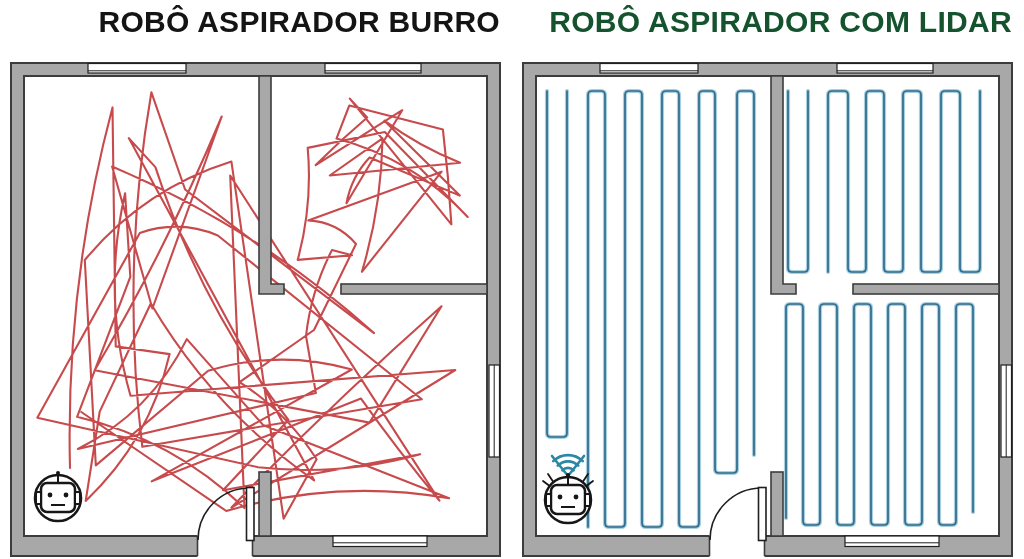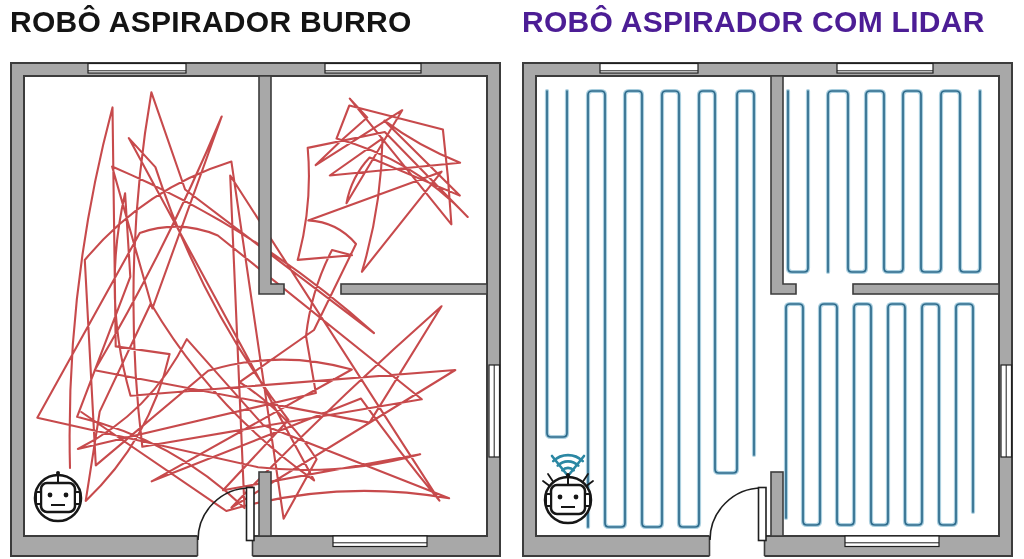--- a/index.html
+++ b/index.html
@@ -1,29 +1,29 @@
 <!DOCTYPE html>
 <html><head>
 <meta charset="utf-8">
 <style>
   html,body{margin:0;padding:0;background:#fff;}
   body{font-family:"Liberation Sans",sans-serif;}
   .canvas{position:relative;width:1024px;height:559px;background:#fff;overflow:hidden;}
-  .title{position:absolute;top:5px;width:490px;text-align:left;font-size:30px;
+  .title{position:absolute;top:5px;width:490px;text-align:right;font-size:30px;
          font-weight:700;letter-spacing:.3px;white-space:nowrap;color:#141414;}
   .title-left{left:10px;}
   .title-right{left:522px;}
   #plan{position:absolute;left:0;top:0;}
 </style>
 </head>
 <body>
 
 <div class="canvas">
   <div class="title title-left" style="color: rgb(20, 20, 20);">ROBÔ ASPIRADOR BURRO</div>
-  <div class="title title-right" style="color: #4c1d95;">ROBÔ ASPIRADOR COM LIDAR</div>
+  <div class="title title-right" style="color: #14532d;">ROBÔ ASPIRADOR COM LIDAR</div>
   <svg id="plan" width="1024" height="559" viewBox="0 0 1024 559">
       <g>
         <path d="M70.0,468.0 Q65.4,284.7 112.5,107.4 L115.7,346.4 L169.6,354.1 Q149.9,440.2 85.7,500.9 L99.7,411.6 L150.8,303.5 Q213.3,409.5 314.1,480.3 L128.8,138.1 L155.4,167.1 Q200.5,304.8 288.4,420.0 L223.1,490.3 L420.2,454.2 Q340.4,476.5 258.1,467.2 L37.3,417.7 L139.8,233.0 Q179.3,219.2 217.8,235.5 L421.8,399.3 L142.3,446.7 Q120.8,268.9 151.4,92.3 L185.1,189.5 L374.0,333.1 Q257.0,227.8 112.1,166.5 L152.4,308.5 L221.7,116.5 Q166.8,247.7 94.7,370.2 L369.5,422.6 L441.5,306.2 Q332.5,402.7 231.5,507.5 L455.3,370.0 L130.5,395.7 Q101.8,295.1 125.1,193.2 L130.3,276.9 L77.1,416.8 Q173.3,439.6 244.5,508.1 L230.2,175.5 L439.4,500.6 Q398.4,451.0 361.0,398.6 L151.7,481.3 L351.8,369.5 Q279.9,349.1 208.2,370.7 L95.8,465.4 L84.8,260.0 Q143.6,189.2 231.4,161.6 L283.6,518.7 L316.6,459.2 Q286.5,412.3 239.6,382.1 L314.0,330.0 L356.0,244.0 Q337.3,221.9 308.3,220.4 L441.6,171.7 L361.9,271.8 Q381.5,206.5 382.5,138.4 L329.8,175.5 L460.1,162.7 Q419.4,146.8 384.4,120.7 L459.8,195.6 L369.6,157.5 Q351.3,177.0 346.5,203.3 L402.2,110.2 L315.7,165.1 Q340.5,140.2 367.2,117.5 L349.8,98.6 L451.4,224.3 Q448.6,176.7 442.9,129.5 L349.3,105.5 L336.5,138.6 Q413.2,159.2 467.7,216.9 L384.8,132.0 L307.7,147.9 Q312.7,204.8 297.7,259.9 L352.0,255.3 L332.0,250.0 Q311.1,290.6 306.0,336.0 L315.9,393.1 L77.9,449.0 Q150.8,412.4 186.8,339.1 L263.0,424.9 L449.1,498.3 Q336.2,478.7 226.3,511.0 L81.3,412.0" fill="none" stroke="#c23b3d" stroke-width="2.1" opacity="0.92" stroke-linejoin="round" stroke-linecap="round"></path>
         <path d="M11,63 H500 V556 H11 Z M24,76 H487 V536 H24 Z" fill-rule="evenodd" fill="#a8a8a8" stroke="#3c3c3c" stroke-width="2"></path>
         <path d="M259,76 H271 V284 H284 V294 H259 Z" fill="#a8a8a8" stroke="#3c3c3c" stroke-width="1.6"></path>
         <rect x="341" y="284" width="146" height="10" fill="#a8a8a8" stroke="#3c3c3c" stroke-width="1.6"></rect>
         <rect x="259" y="472" width="12" height="64" fill="#a8a8a8" stroke="#3c3c3c" stroke-width="1.6"></rect>
         <rect x="197.5" y="534.5" width="55" height="24" fill="#ffffff"></rect>
         <path d="M197.5,536 V556 M252.5,536 V556" stroke="#3c3c3c" stroke-width="1.6"></path>
         <rect x="88" y="63.5" width="98" height="9.5" fill="#ffffff" stroke="#1f1f1f" stroke-width="1.2"></rect>

